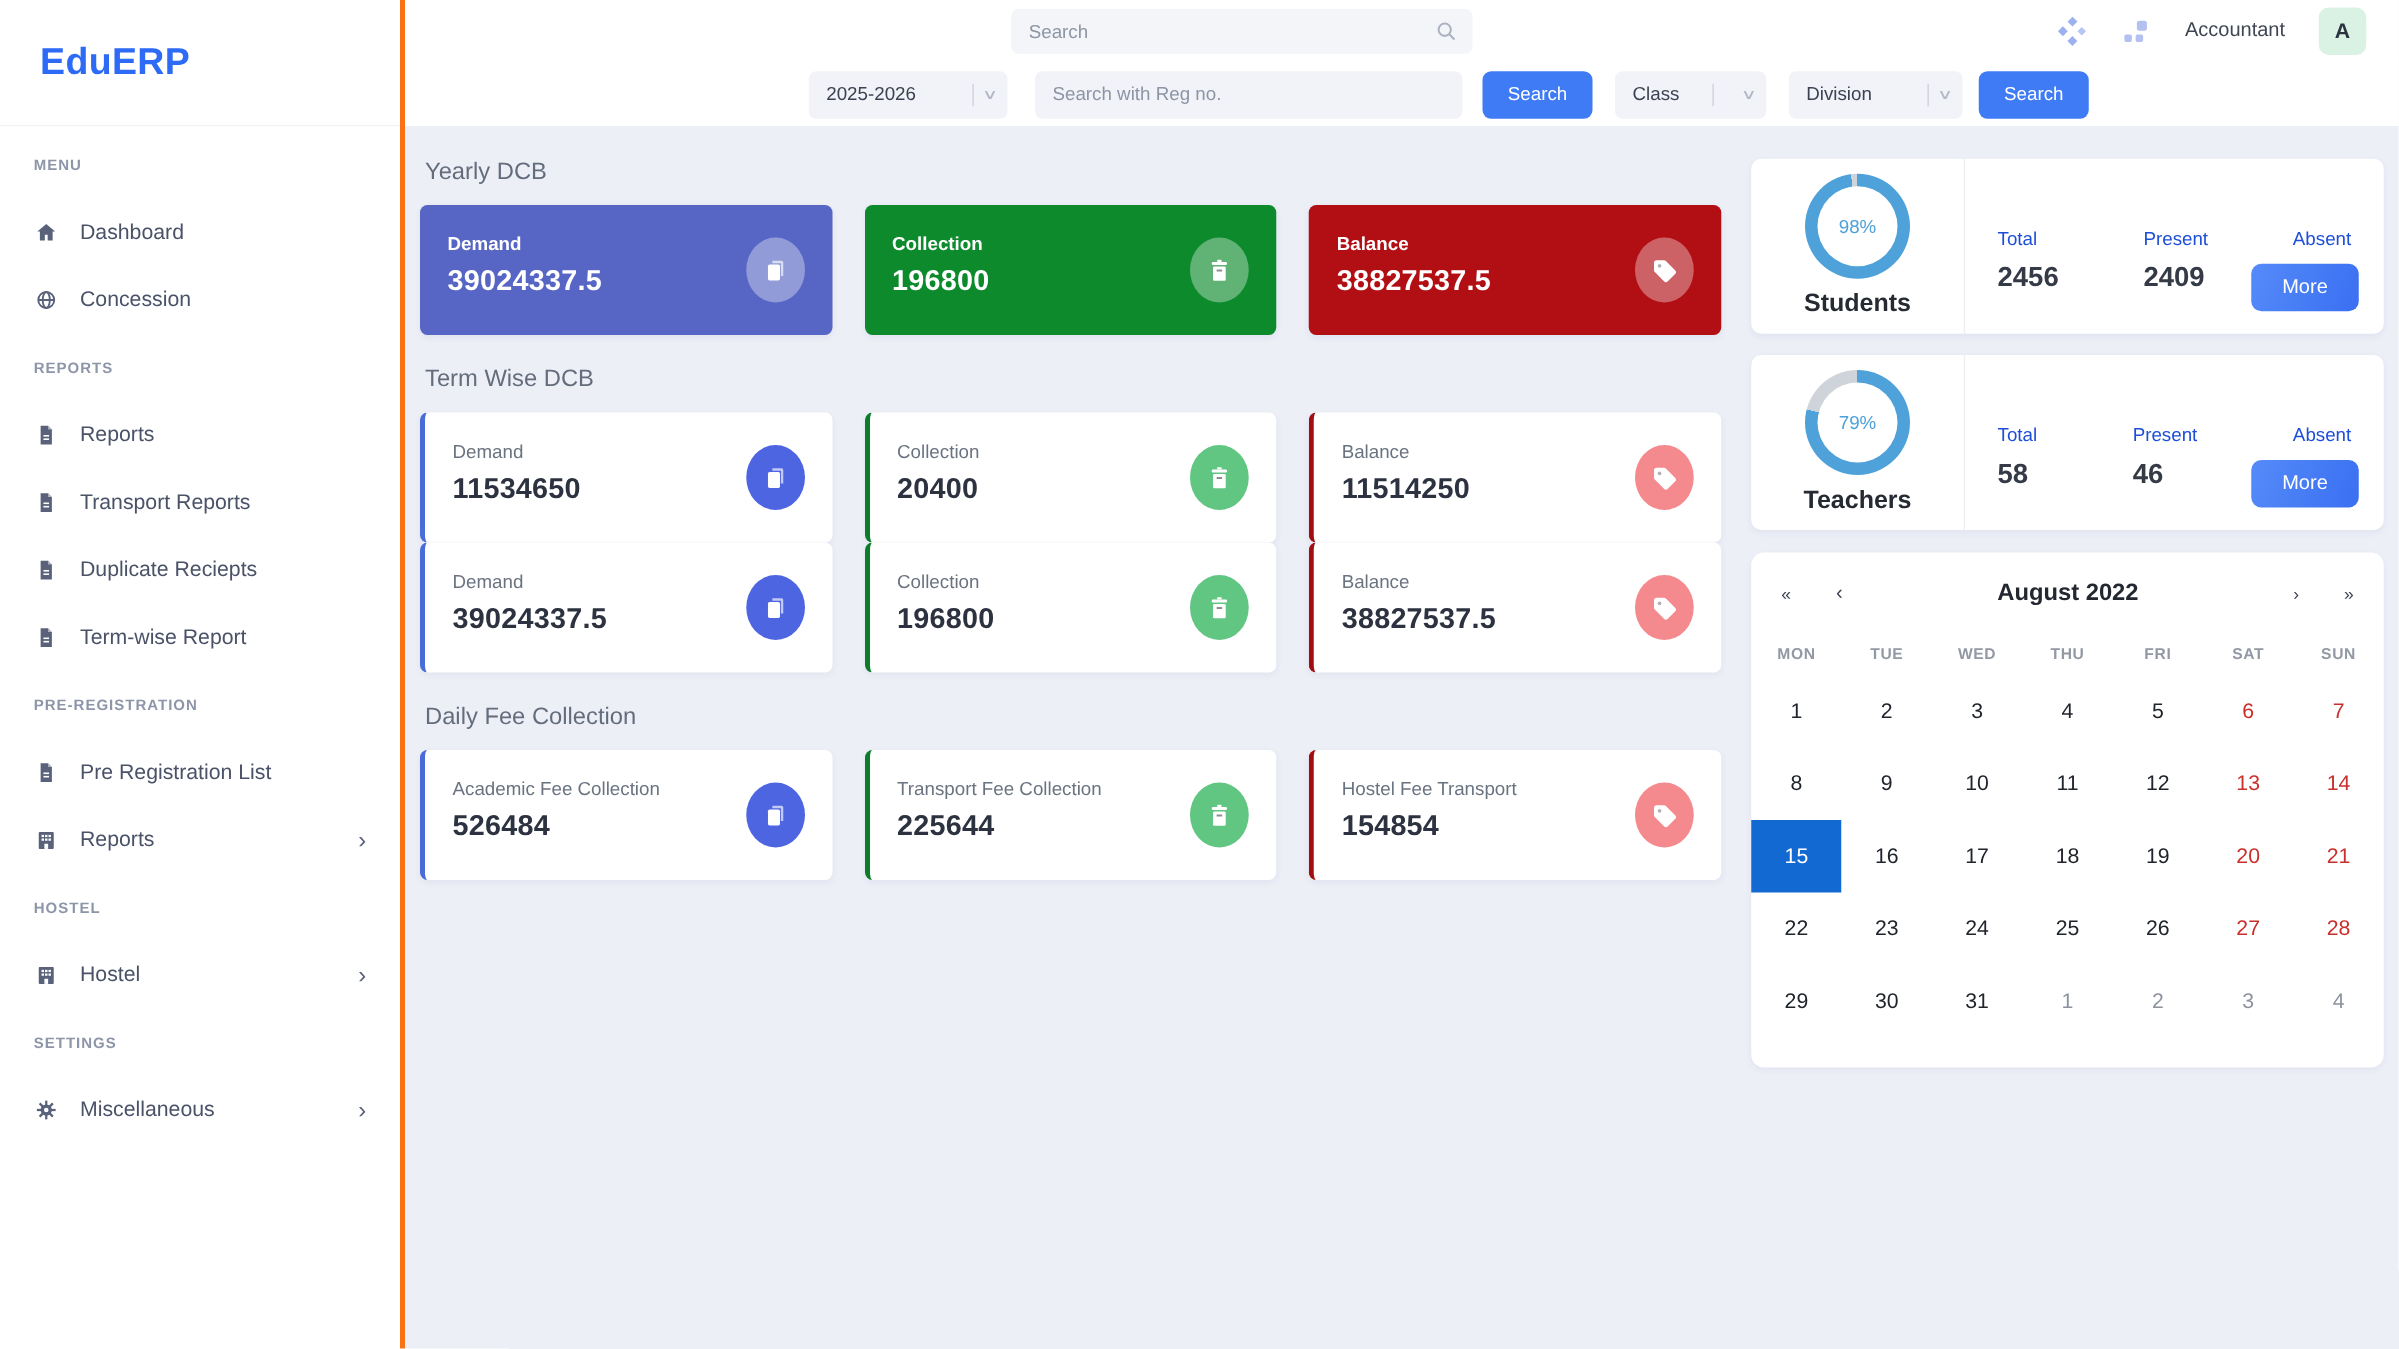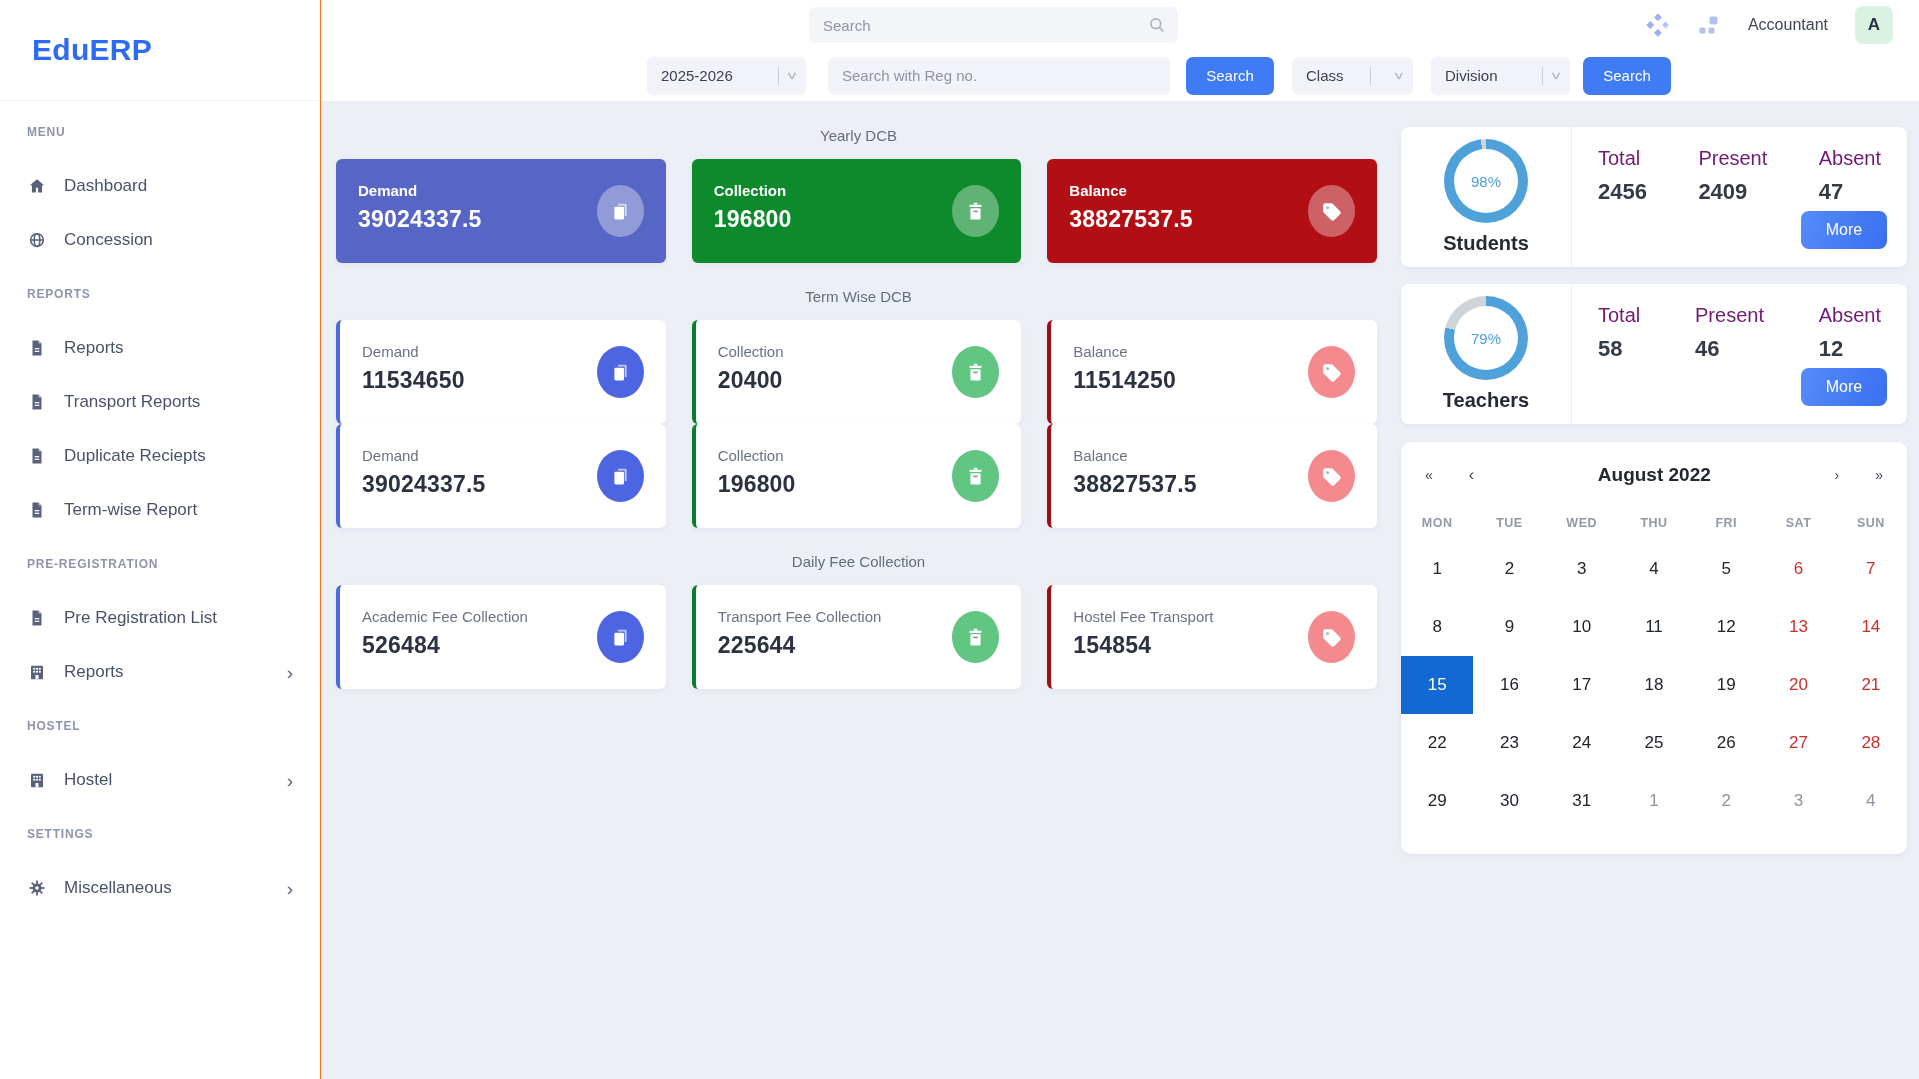--- a/index.html
+++ b/index.html
@@ -1,20 +1,20 @@
 <!DOCTYPE html>
 <html><head>
 <meta charset="utf-8">
 <style>
   html,body{margin:0;padding:0;}
   body{font-family:"Liberation Sans",sans-serif;background:#fff;}
   .app{position:relative;width:1919px;height:1079px;overflow:hidden;background:#fff;}
 
   
-  .sidebar{position:absolute;left:0;top:0;width:320px;height:100%;background:#fff;border-right:1px solid #f97316;z-index:5;}
+  .sidebar{position:absolute;left:0;top:0;width:320px;height:100%;background:#fff;border-right:4px solid #f97316;z-index:5;}
   .logo-box{height:100px;display:flex;align-items:center;padding-left:32px;border-bottom:1px solid #f1f2f6;}
   .logo{font-size:30px;font-weight:800;color:#2d6af5;letter-spacing:.3px;}
   .side-list{padding-top:4px;}
   .side-header{height:54px;display:flex;align-items:center;padding-left:27px;font-size:12px;font-weight:700;color:#8d95a8;letter-spacing:.8px;}
   .side-item{height:54px;display:flex;align-items:center;padding:0 27px;color:#4a5268;font-size:17px;cursor:pointer;}
   .s-icon{width:20px;height:20px;margin-right:17px;display:flex;align-items:center;justify-content:center;flex:none;}
   .s-icon svg{width:18px;height:18px;fill:#59627a;}
   .s-icon svg .stroked{fill:none;stroke:#59627a;stroke-width:2;}
   .chev{margin-left:auto;color:#59627a;font-size:19px;line-height:1;}
 
@@ -41,21 +41,21 @@
   .btn-s1{width:88px;margin-right:18px;}
   .sel-class{width:97px;margin-right:18px;gap:15px;}
   .sel-div{width:115px;margin-right:13px;}
   .btn-s2{width:88px;}
 
   
   .content{position:absolute;left:321px;right:0;top:101px;bottom:0;background:#edeff7;padding:26px 12px 0 15px;display:flex;box-sizing:border-box;}
   .main-col{width:1041px;flex:none;}
   .right-col{width:506px;flex:none;margin-left:24px;}
 
-  .sec-title{font-size:15px;color:#646d7c;margin:0 0 15px 4px;text-align:center;}
+  .sec-title{font-size:19px;color:#646d7c;margin:0 0 15px 4px;}
   .sec-title.later{margin-top:25px;}
   .cards-row{display:grid;grid-template-columns:repeat(3,1fr);gap:26px;}
   .card{height:104px;border-radius:6px;position:relative;box-shadow:0 2px 5px rgba(40,60,120,.06);}
   .card .label{position:absolute;left:22px;top:23px;font-size:15px;font-weight:600;}
   .card .value{position:absolute;left:22px;top:47px;font-size:23px;font-weight:700;letter-spacing:.2px;}
   .card.solid{color:#fff;}
   .solid.blue{background:#5766c4;}
   .solid.green{background:#0c8a2c;}
   .solid.red{background:#b20f15;}
   .card.outline{background:#fff;border-left:4px solid;}
@@ -73,21 +73,21 @@
 
   
   .stat-card{background:#fff;border-radius:8px;height:140px;display:flex;position:relative;box-shadow:0 2px 5px rgba(40,60,120,.06);}
   .stat-card + .stat-card{margin-top:17px;}
   .stat-left{width:170px;border-right:1px solid #eceef2;display:flex;flex-direction:column;align-items:center;justify-content:center;gap:9px;flex:none;}
   .donut{width:84px;height:84px;border-radius:50%;position:relative;}
   .hole{position:absolute;inset:10px;background:#fff;border-radius:50%;display:flex;align-items:center;justify-content:center;font-size:15px;color:#4ea1d9;}
   .stat-title{font-size:20px;font-weight:700;color:#262b33;}
   .stat-right{flex:1;position:relative;padding:20px 26px 0 26px;}
   .stat-cols{display:flex;justify-content:space-between;}
-  .scol .slabel{font-size:20px;color:#701a75;}
+  .scol .slabel{font-size:15px;color:#1d4ed8;margin-top:36px;}
   .scol .sval{font-size:22px;font-weight:700;color:#343a46;margin-top:9px;}
   .scol.last{text-align:left;}
   .more-btn{position:absolute;right:20px;bottom:18px;width:86px;height:38px;border-radius:8px;background:linear-gradient(110deg,#558bf8,#3a6ff2);color:#fff;font-size:16px;display:flex;align-items:center;justify-content:center;cursor:pointer;}
 
   
   .cal-card{background:#fff;border-radius:10px;margin-top:18px;padding-bottom:24px;box-shadow:0 2px 5px rgba(40,60,120,.06);}
   .cal-head{display:flex;align-items:center;padding:22px 24px 4px 24px;}
   .cal-nav{color:#3b4252;font-size:16px;cursor:pointer;line-height:1;}
   .cal-nav.inner-l{margin-left:36px;}
   .cal-nav.inner-r{margin-right:36px;font-size:14px;}

